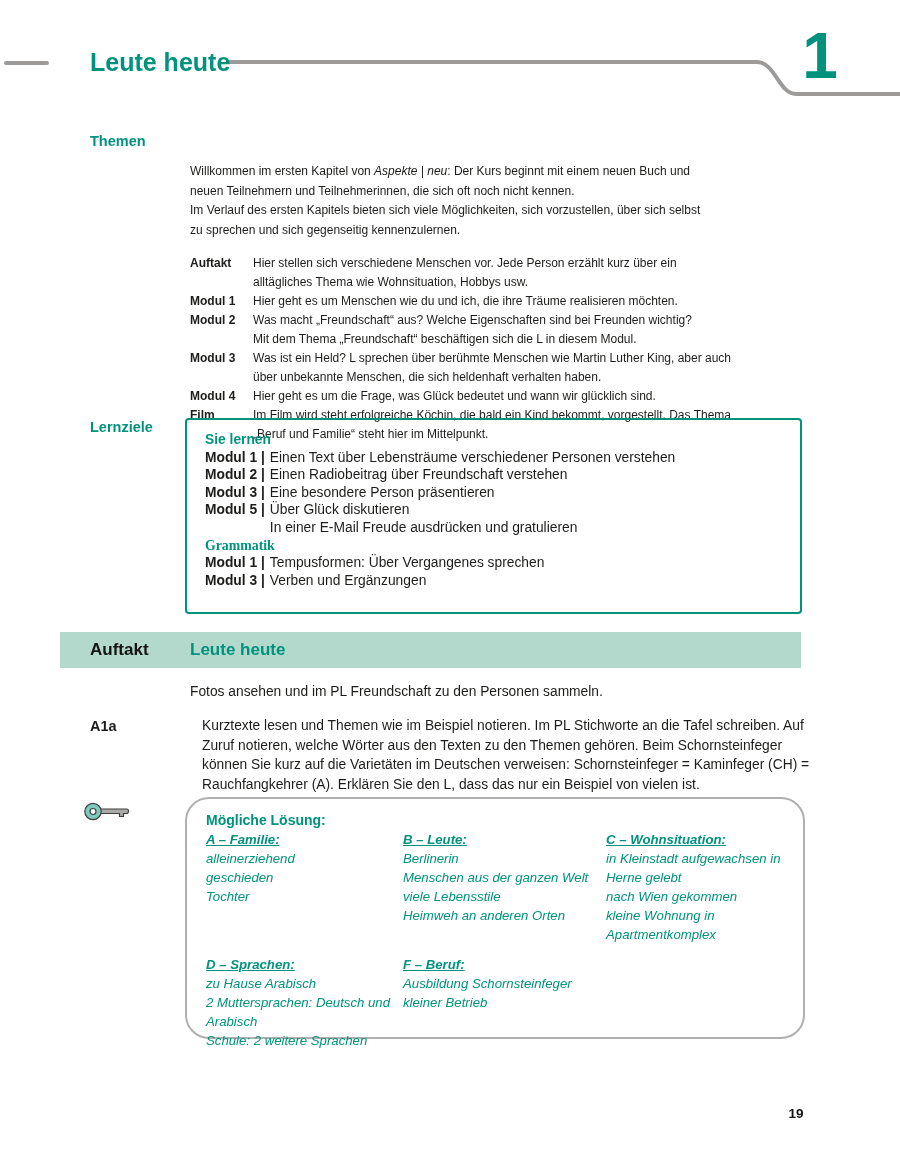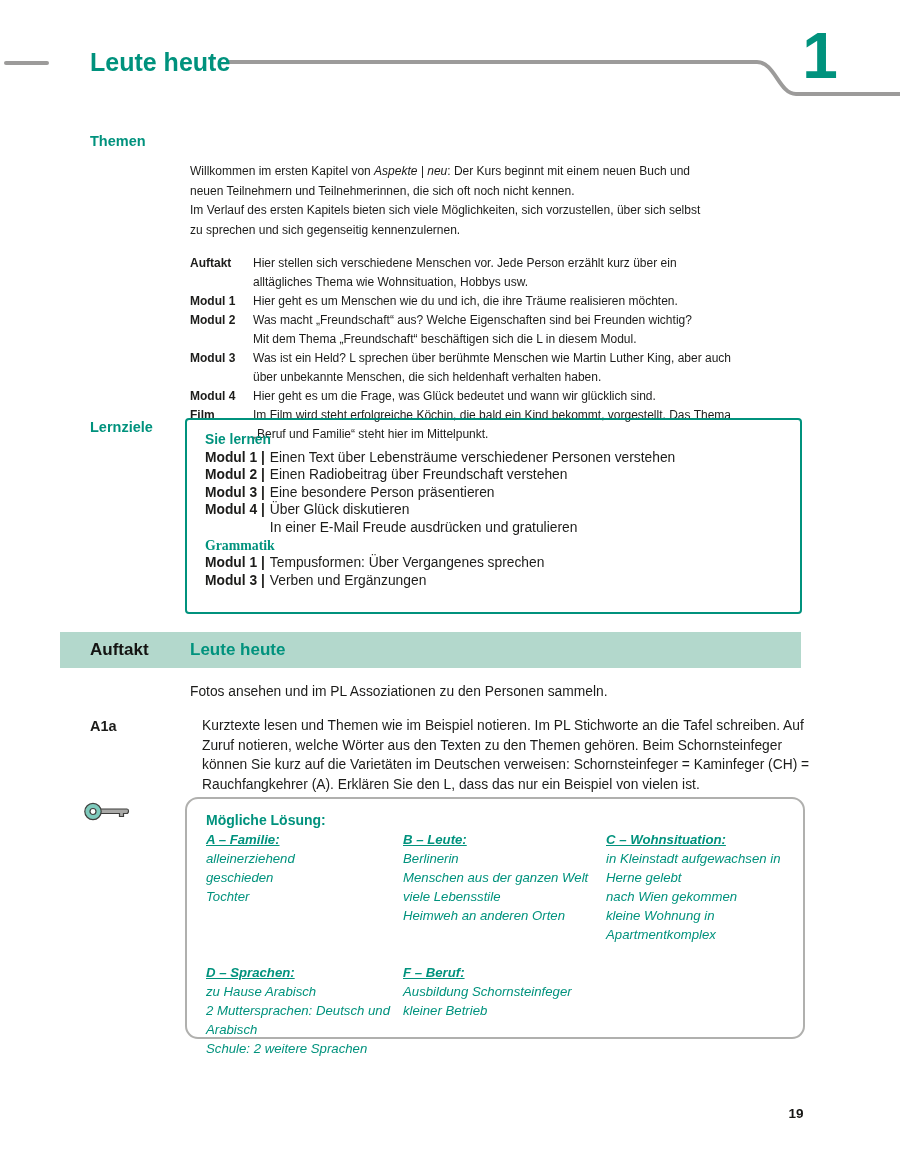--- a/index.html
+++ b/index.html
@@ -53,23 +53,23 @@
 
   .intro{position:absolute;left:190px;top:684px;font-size:13.8px;}
 
   .a1a-text{position:absolute;left:202px;top:716px;width:632px;font-size:13.8px;line-height:19.5px;}
 
   
   .key{position:absolute;left:83px;top:799px;width:50px;height:26px;}
 
   
   .sol-box{position:absolute;left:185px;top:797px;width:620px;height:242px;box-sizing:border-box;
-    border:2px solid #b0b0ae;border-radius:13px;padding:12px 10px 0 19px;}
+    border:2px solid #b0b0ae;border-radius:24px;padding:12px 10px 0 19px;}
   .sol-title{font-size:14px;font-weight:bold;color:var(--teal);line-height:18px;}
-  .sol-grid{display:grid;grid-template-columns:197px 203px 1fr;row-gap:19px;margin-top:1px;}
+  .sol-grid{display:grid;grid-template-columns:197px 203px 1fr;row-gap:11px;margin-top:1px;}
   .sol-cell{font-size:13.2px;line-height:19px;font-style:italic;color:var(--teal);}
   .sol-head{font-weight:bold;text-decoration:underline;}
 
   .page-num{position:absolute;left:780px;top:1106px;width:32px;text-align:center;
     font-size:13.5px;font-weight:bold;color:#141412;}
 </style>
 </head>
 <body>
 
 <div class="page">
@@ -129,41 +129,41 @@
     </div>
     <div class="lz-row">
       <span class="lz-label">Modul 2 |</span>
       <span class="lz-text">Einen Radiobeitrag über Freundschaft verstehen</span>
     </div>
     <div class="lz-row">
       <span class="lz-label">Modul 3 |</span>
       <span class="lz-text">Eine besondere Person präsentieren</span>
     </div>
     <div class="lz-row">
-      <span class="lz-label">Modul 4 |</span>
+      <span class="lz-label">Modul 5 |</span>
       <span class="lz-text">Über Glück diskutieren
 In einer E-Mail Freude ausdrücken und gratulieren</span>
     </div>
     <div class="lz-head lz-gap">Grammatik</div>
     <div class="lz-row">
       <span class="lz-label">Modul 1 |</span>
       <span class="lz-text">Tempusformen: Über Vergangenes sprechen</span>
     </div>
     <div class="lz-row">
       <span class="lz-label">Modul 3 |</span>
       <span class="lz-text">Verben und Ergänzungen</span>
     </div>
   </div>
 
   <div class="band">
     <span class="band-label">Auftakt</span>
     <span class="band-title">Leute heute</span>
   </div>
 
-  <div class="intro">Fotos ansehen und im PL Assoziationen zu den Personen sammeln.</div>
+  <div class="intro">Fotos ansehen und im PL Freundschaft zu den Personen sammeln.</div>
 
   <div class="side-label" style="top:718px">A1a</div>
   <div class="a1a-text preline">Kurztexte lesen und Themen wie im Beispiel notieren. Im PL Stichworte an die Tafel schreiben. Auf
 Zuruf notieren, welche Wörter aus den Texten zu den Themen gehören. Beim Schornsteinfeger
 können Sie kurz auf die Varietäten im Deutschen verweisen: Schornsteinfeger = Kaminfeger (CH) =
 Rauchfangkehrer (A). Erklären Sie den L, dass das nur ein Beispiel von vielen ist.</div>
 
   <div class="key">
     <svg width="50" height="26" viewBox="0 0 50 26" aria-hidden="true">
       <g stroke="#3f3f3d" stroke-width="1.2">

